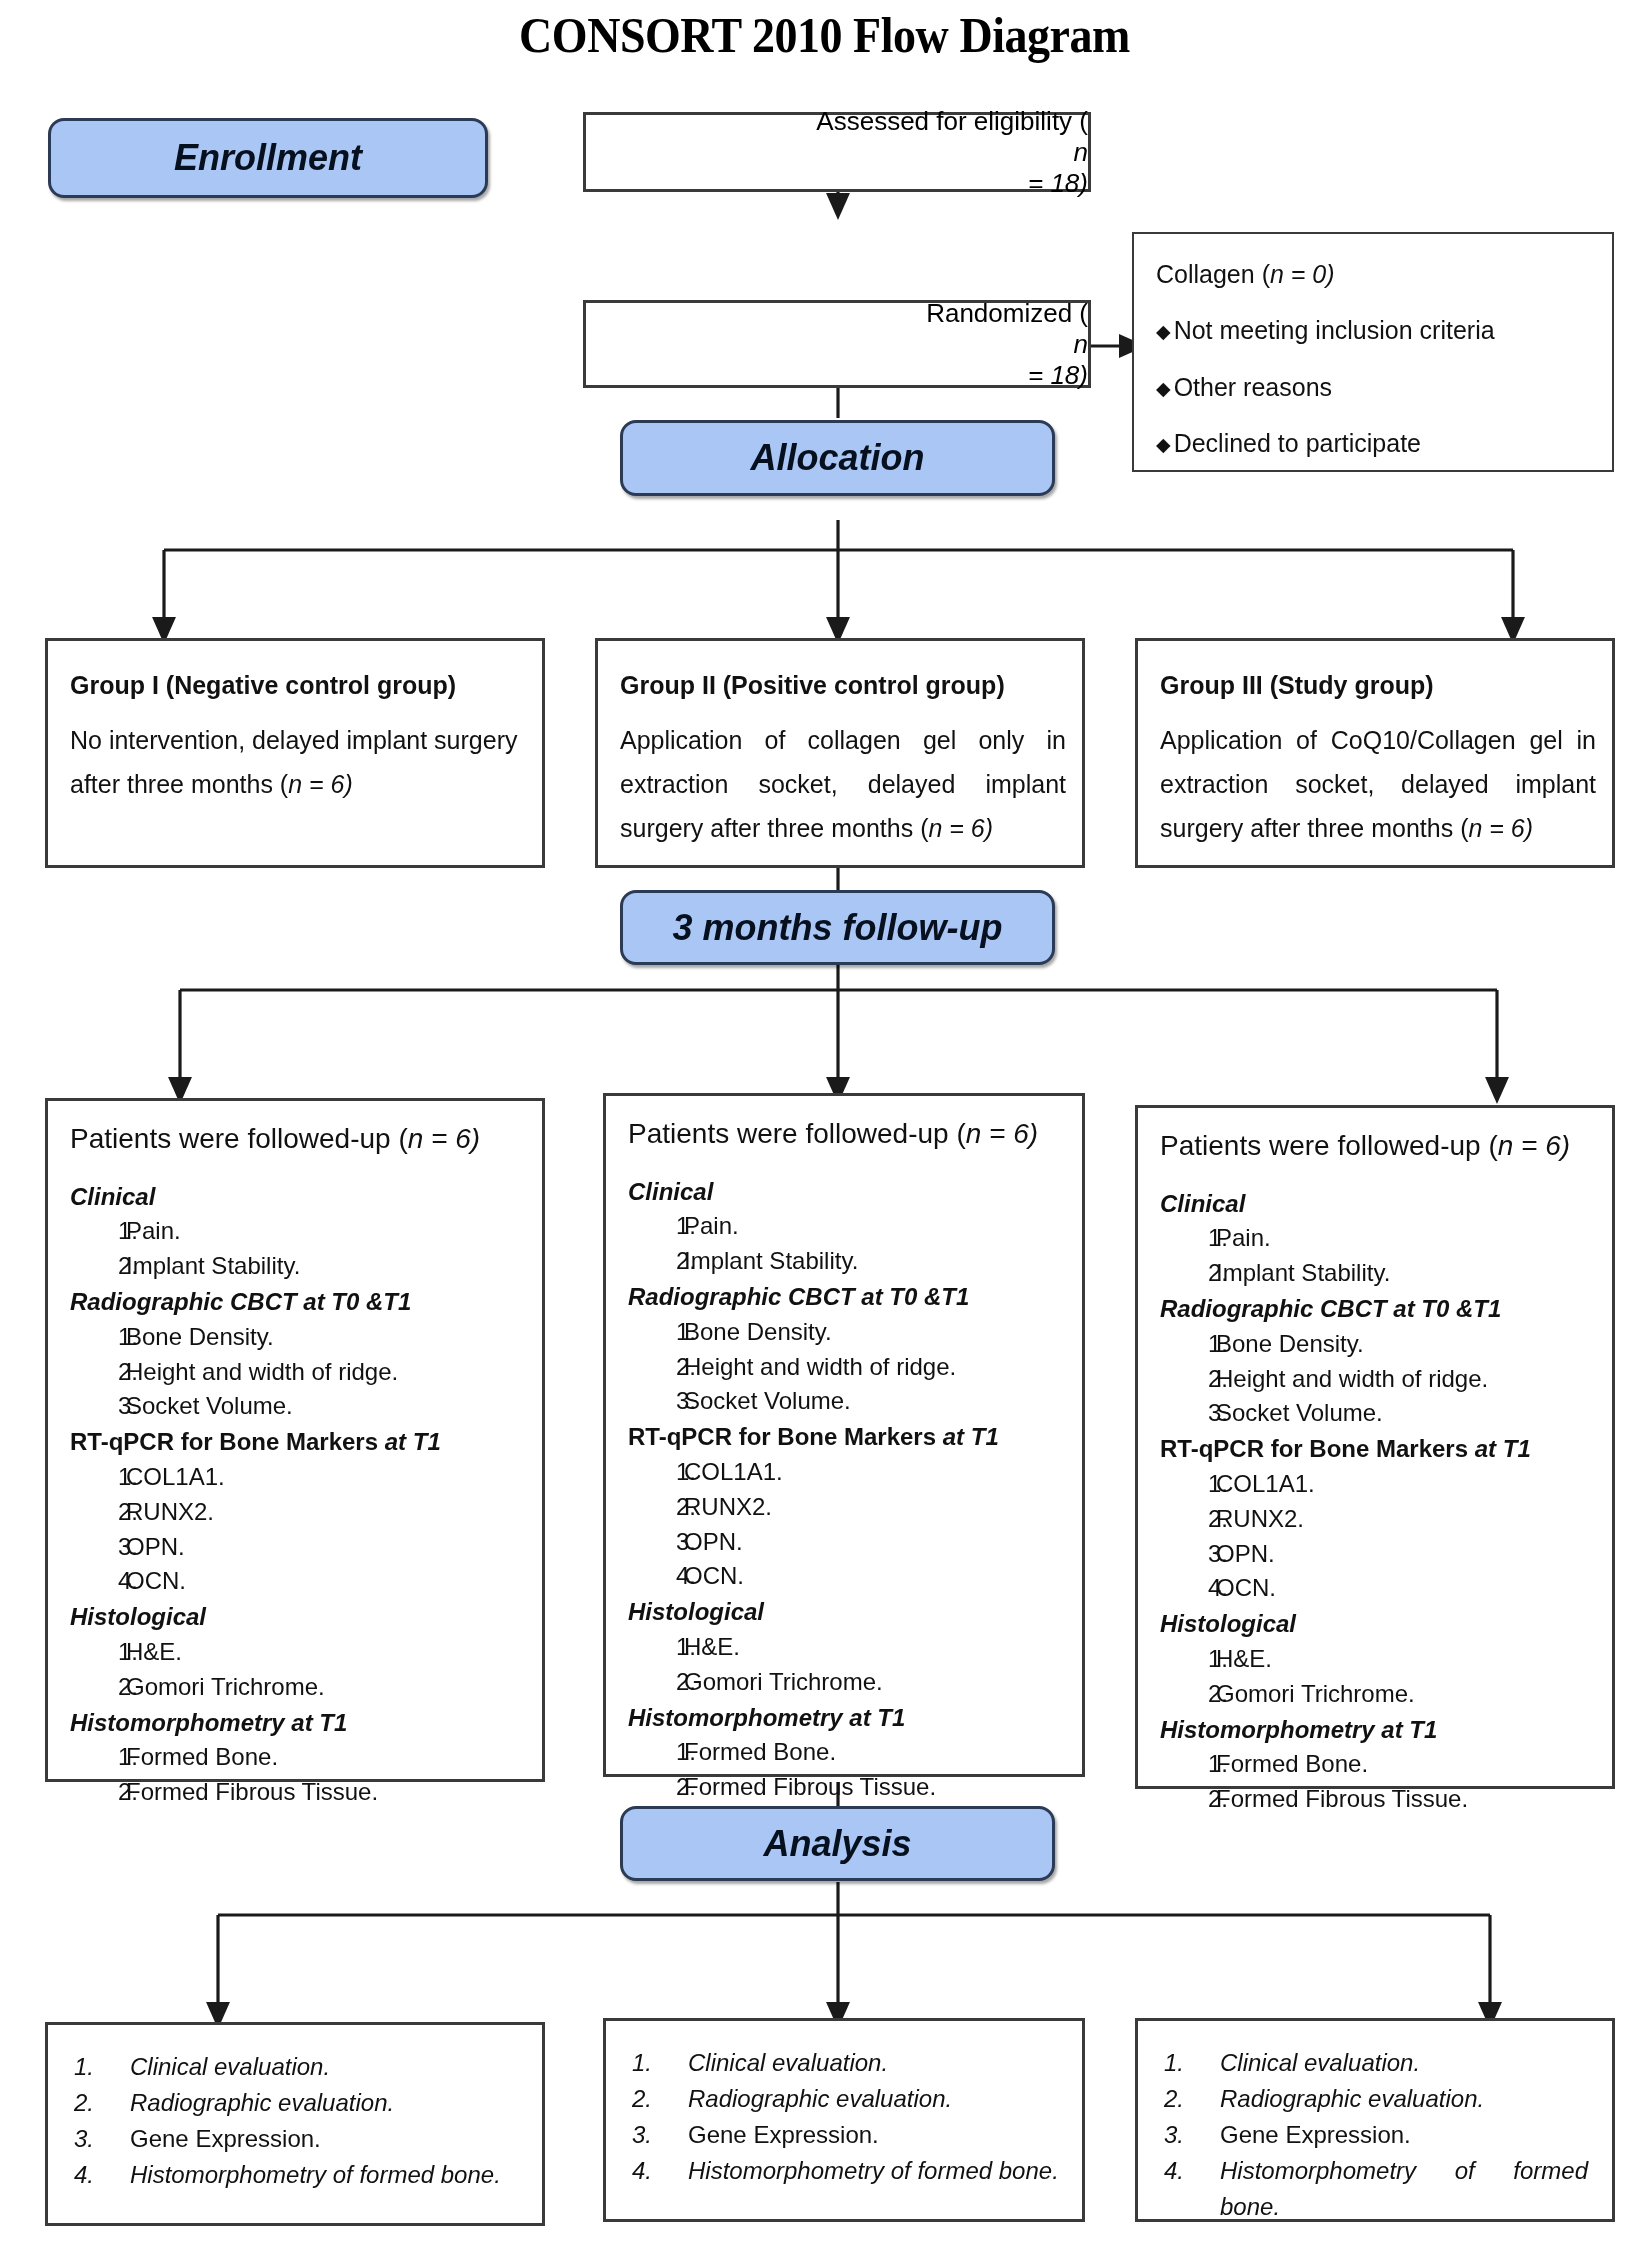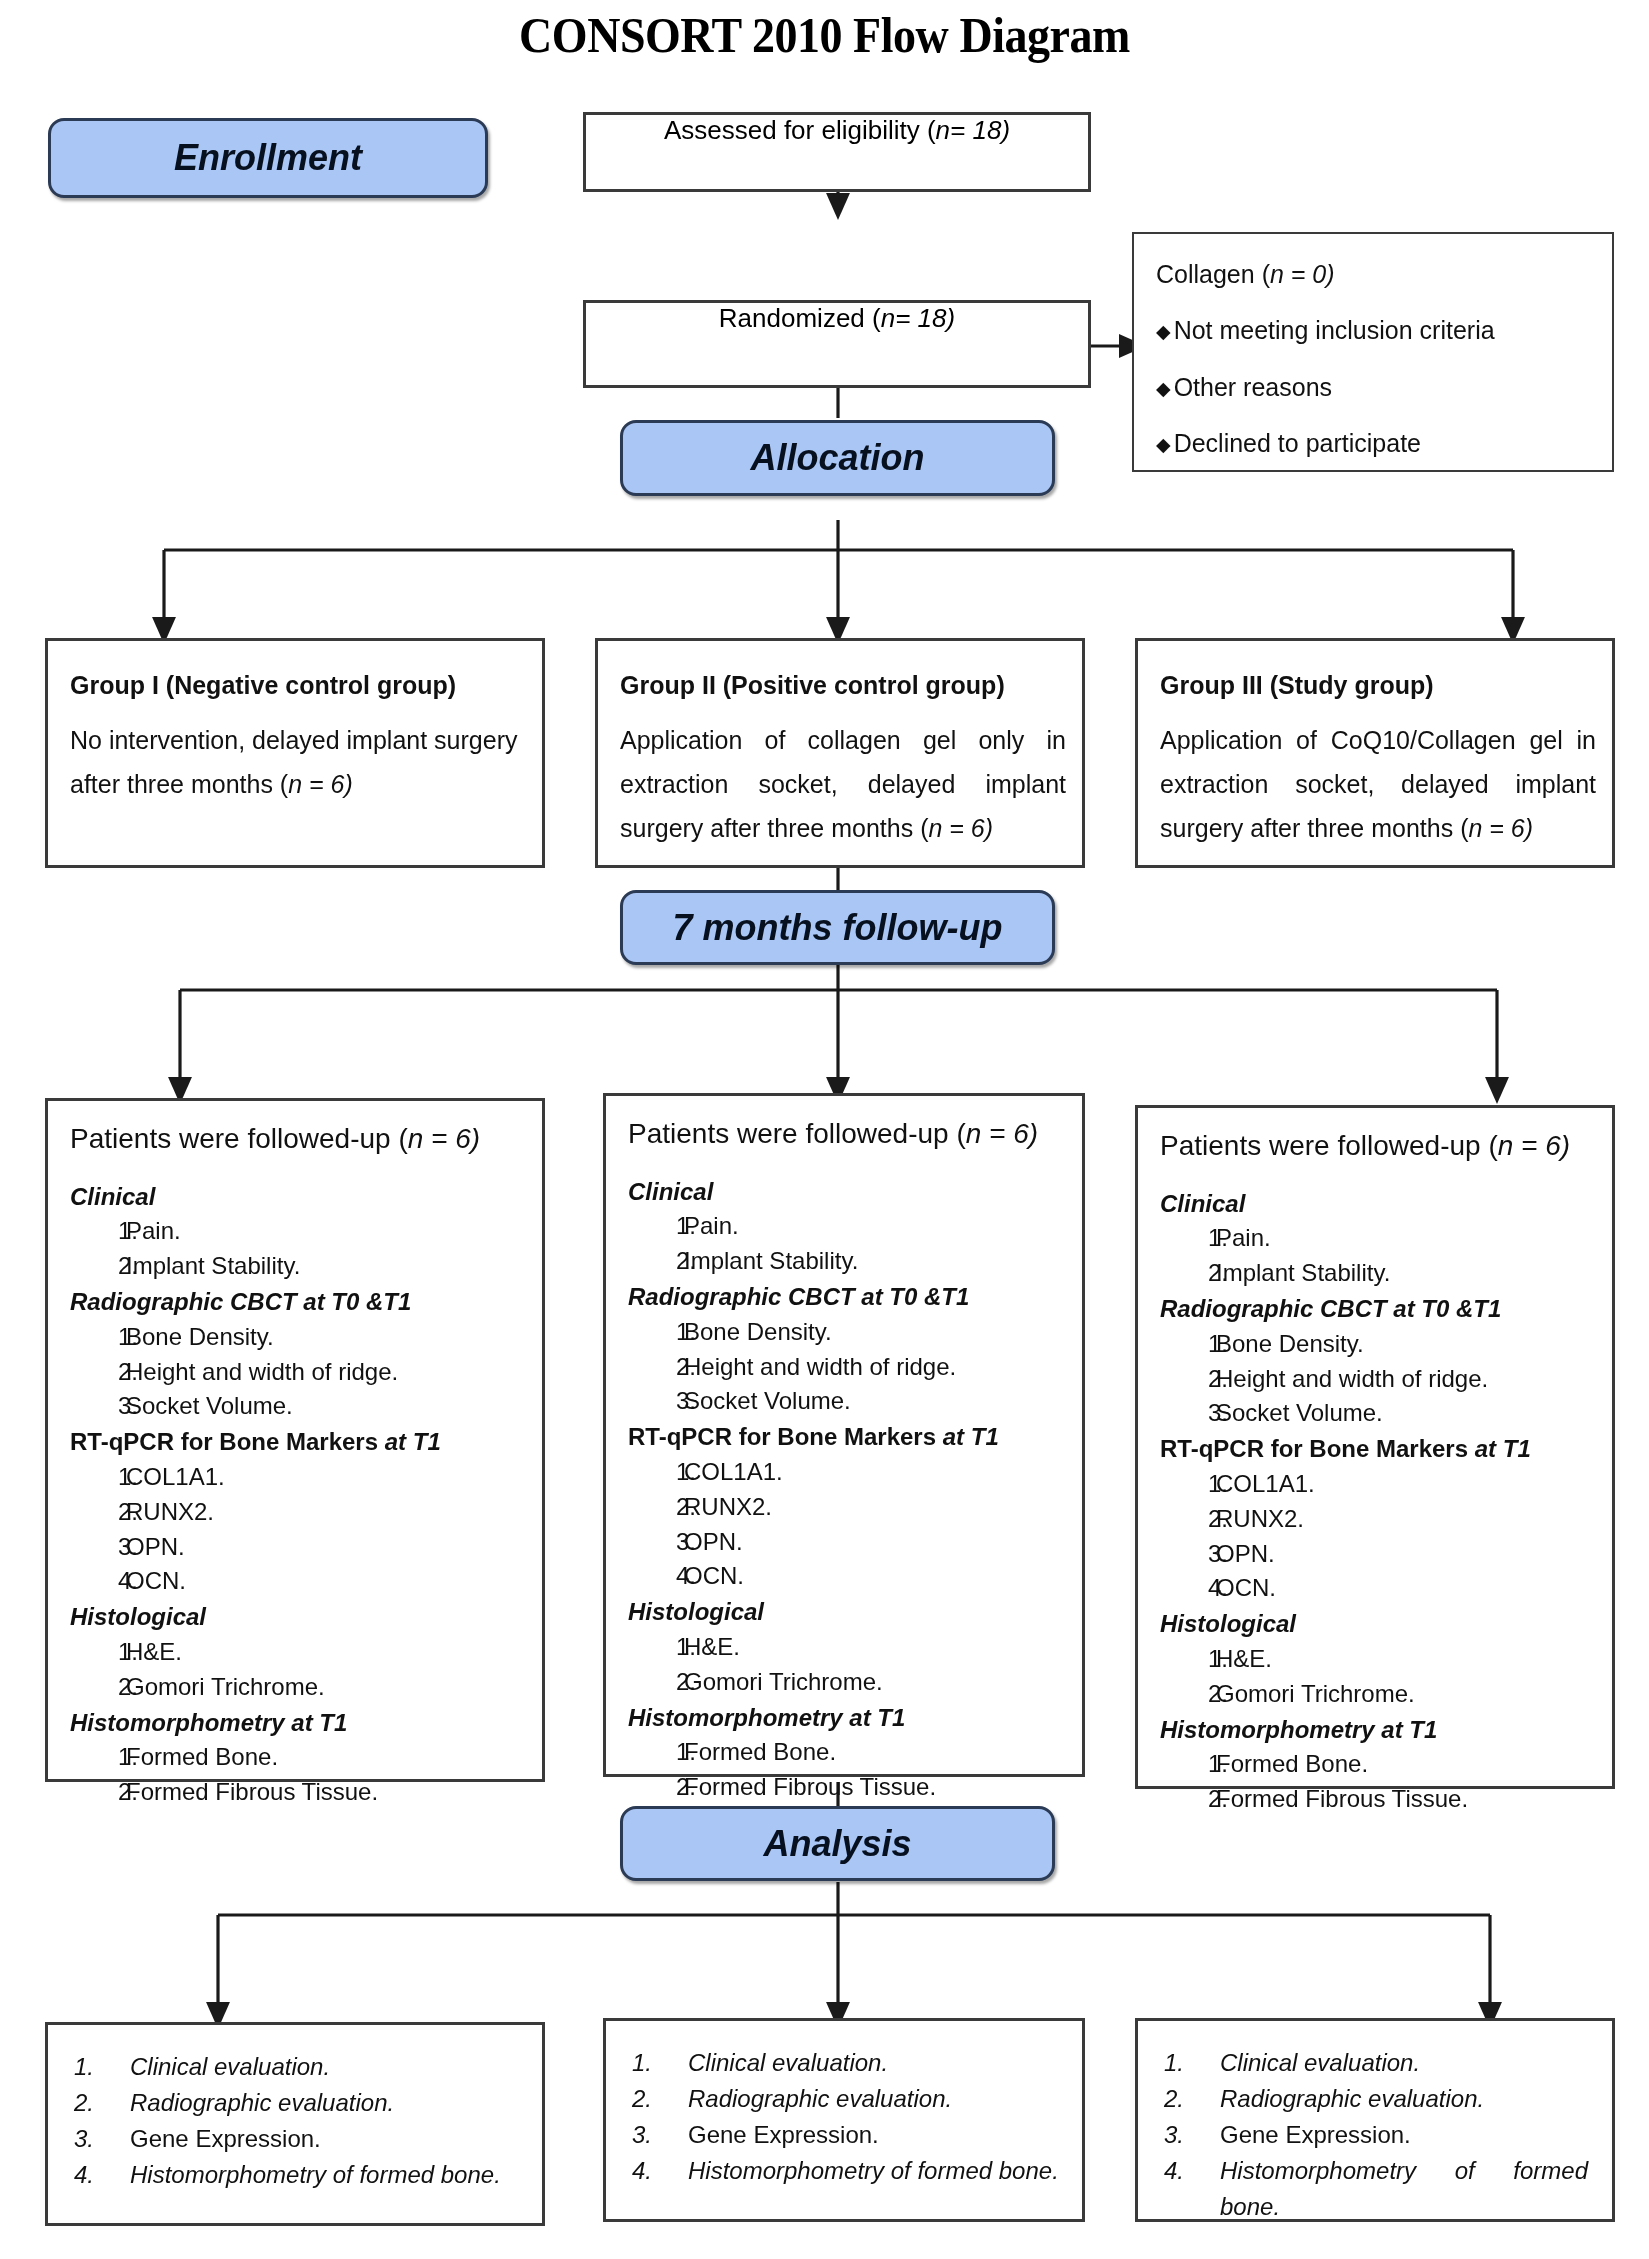--- a/index.html
+++ b/index.html
@@ -57,25 +57,26 @@
   .box.thin { border-width: 2px; }
 
   .boxtext {
     position: absolute;
     color: #111;
     line-height: 1.45;
   }
 
   .center-line {
     display: flex;
-    align-items: flex-start;
+    align-items: flex-end;
     justify-content: center;
     height: 100%;
     width: 100%;
     font-size: 26px;
+    flex-direction: column;
   }
 
   i.nvar { font-style: italic; }
 
   
   #wires {
     position: absolute;
     left: 0; top: 0;
     width: 1649px;
     height: 2259px;
@@ -208,21 +209,21 @@
   </div>
 
   <div class="box" style="left:1135px; top:638px; width:480px; height:230px;">
     <div class="boxtext" style="left:22px; top:26px; width:436px;">
       <div class="grp-head">Group III (Study group)</div>
       <div class="grp-body"><span>Application of CoQ10/Collagen gel in extraction socket, delayed implant surgery after three months (</span><i class="nvar">n</i><i class="nvar"> = 6)</i></div>
     </div>
   </div>
 
   <div class="banner" style="left:620px; top:890px; width:435px; height:75px; font-size:36px;">
-    <span>7 months follow-up</span>
+    <span>3 months follow-up</span>
   </div>
 
   <div class="box" style="left:45px; top:1098px; width:500px; height:684px;">
     <div class="boxtext fu-content" style="left:22px; top:18px; width:458px;">
         <div class="fu-lead"><span>Patients were followed-up (</span><i class="nvar">n</i><i class="nvar"> = 6)</i></div>
         <div class="fu-sec">Clinical</div>
         <div class="fu-list">
           <div class="fu-li">
             <span class="fu-num">1.</span>
             <span>Pain.</span>

